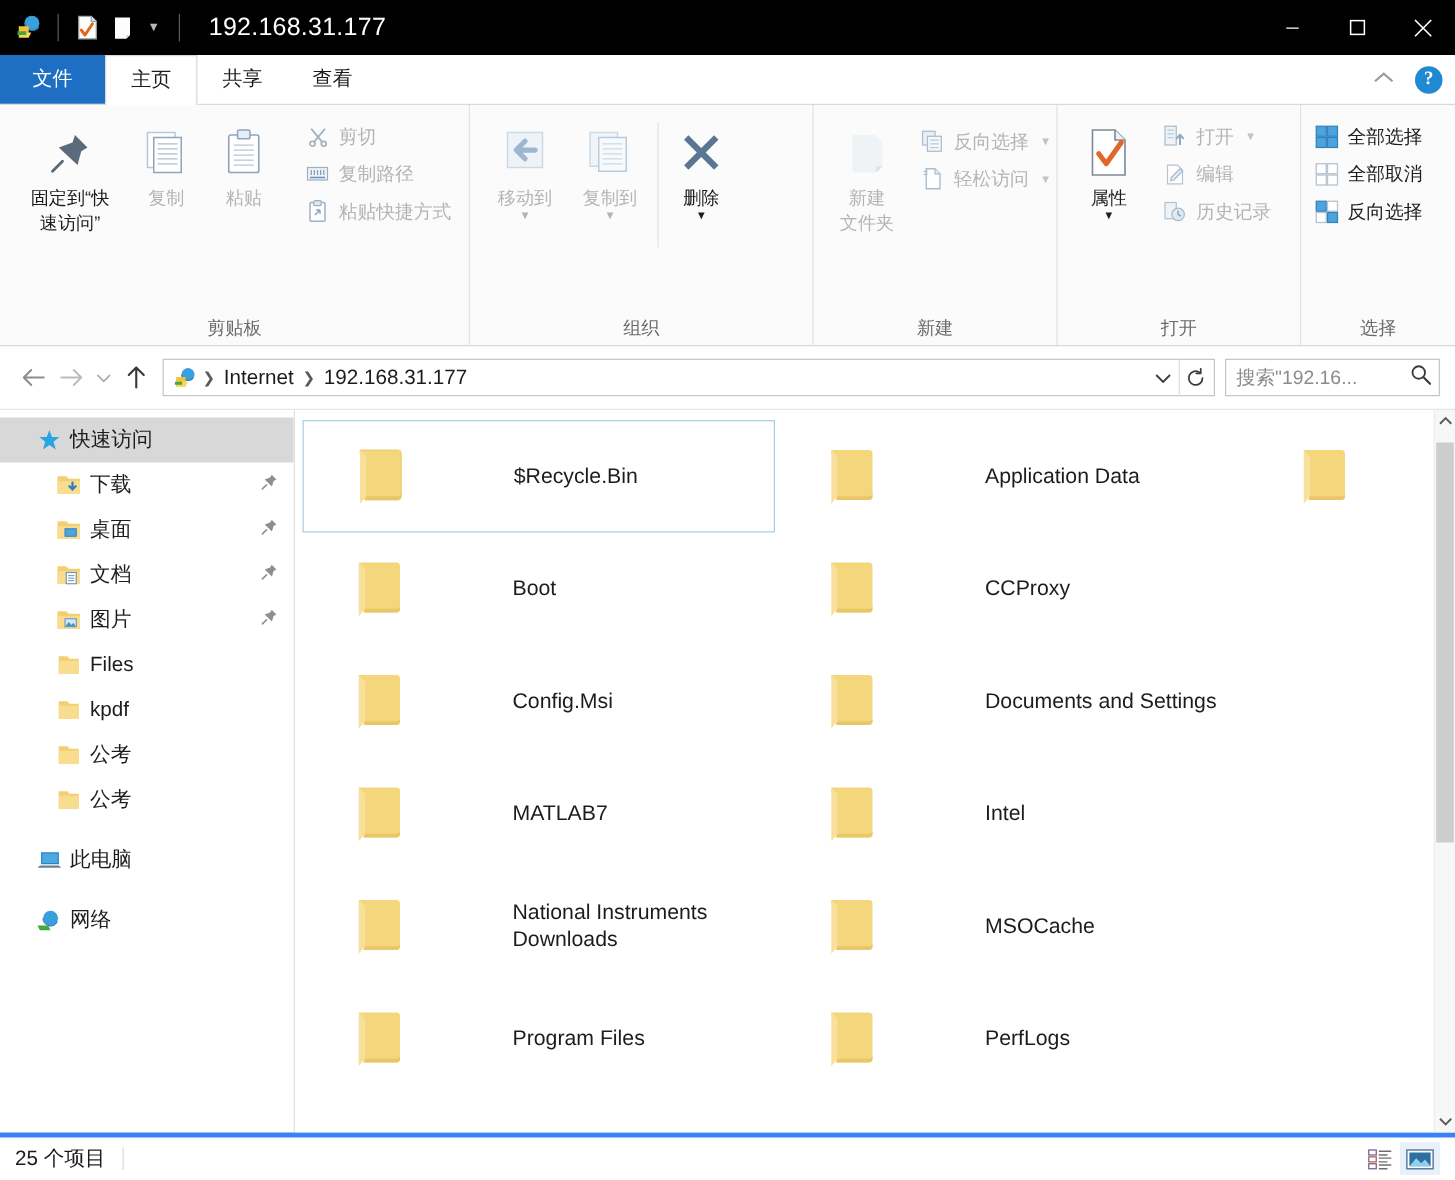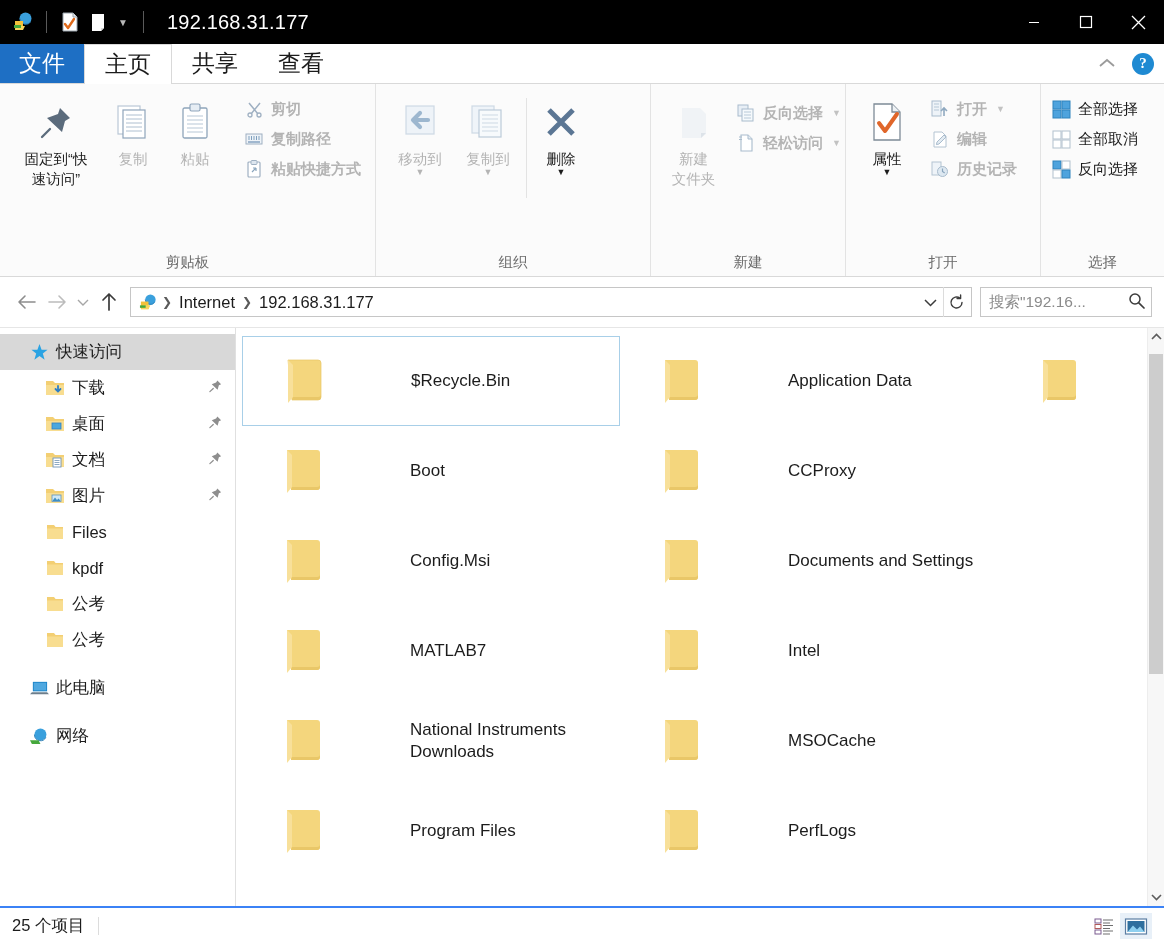--- a/index.html
+++ b/index.html
@@ -29,21 +29,21 @@
   .win-ctrl { width: 52px; height: 44px; display: flex; align-items: center; justify-content: center; }
   .win-ctrl svg { display:block; }
 
   
   .tabstrip {
     height: 40px; flex: 0 0 40px; background: #ffffff; display: flex; align-items: stretch;
     position: relative; border-bottom: 1px solid #d9d9d9;
   }
   .tab {
     display: flex; align-items: center; justify-content: center;
-    font-size: 23px; color: #1c1c1c; padding: 0 20px; min-width: 56px;
+    font-size: 16px; color: #1c1c1c; padding: 0 20px; min-width: 56px;
     font-family: "Liberation Sans", sans-serif;
   }
   .tab.file { background: #1e6fc4; color: #ffffff; min-width: 84px; padding:0; }
   .tab.active { background: #ffffff; border-left: 1px solid #d9d9d9; border-right: 1px solid #d9d9d9; border-top: 1px solid #d9d9d9; margin-bottom: -1px; }
   .tabstrip .spacer { flex: 1; }
   .tab-right { display: flex; align-items: center; padding-right: 10px; gap: 10px; }
   .chev-up { color: #8d8d8d; font-size: 15px; padding: 0 6px; }
   .help-btn {
     width: 22px; height: 22px; border-radius: 50%; background: #1f8ad2;
     color: #fff; font-size: 15px; font-weight: bold; display: flex;
@@ -70,21 +70,21 @@
   .bigbtn .ico { height: 52px; display: flex; align-items: center; justify-content: center; }
   .bigbtn .lbl { font-size: 14.5px; color: #1c1c1c; line-height: 1.25; margin-top: 2px; }
   .bigbtn.dis .lbl { color: #b4b4b4; }
   .bigbtn .caret { font-size: 9px; color: #1c1c1c; line-height: 6px; margin-top:1px; }
   .bigbtn.dis .caret { color: #b4b4b4; }
 
   .smallcol { display: flex; flex-direction: column; justify-content: flex-start; padding-top: 2px; }
   .smallbtn { display: flex; align-items: center; height: 30px; gap: 7px; padding: 0 4px; }
   .smallbtn .ico { width: 20px; height: 20px; display: flex; align-items: center; justify-content: center; }
   .smallbtn .lbl { font-size: 15px; color: #1c1c1c; white-space: nowrap; }
-  .smallbtn.dis .lbl { color: #b4b4b4; font-weight: bold; }
+  .smallbtn.dis .lbl { color: #b4b4b4; }
   .smallbtn .caret { font-size: 9px; color: #777; margin-left: 2px; }
   .smallbtn.dis .caret { color: #c2c2c2; }
 
   .inner-div { width: 1px; background: #e3e3e3; height: 100px; margin: 6px 4px 0 4px; }
 
   
   .addrbar { height: 50px; flex: 0 0 50px; display: flex; align-items: center; background: #ffffff; padding: 0 12px; gap: 0; }
   .navbtn { width: 30px; height: 30px; display: flex; align-items: center; justify-content: center; color: #7a7a7a; }
   .navbtn.on { color: #2b2b2b; }
   .navbtn.small { width: 22px; }
@@ -134,21 +134,21 @@
   }
 
   
   .vscroll { position: absolute; right: 0; top: 0; bottom: 0; width: 17px; background: #f7f7f7; border-left: 1px solid #ededed; }
   .vs-arrow { height: 18px; display: flex; align-items: center; justify-content: center; color: #5c5c5c; font-size: 9px; }
   .vs-arrow.bot { position: absolute; bottom: 0; left: 0; right: 0; }
   .vs-thumb { position: absolute; left: 1px; right: 1px; top: 26px; height: 320px; background: #cdcdcd; }
 
   
   .statusbar {
-    height: 38px; flex: 0 0 38px; border-top: 2px solid #3b82f6; background: #ffffff;
+    height: 38px; flex: 0 0 38px; border-top: 4px solid #3b82f6; background: #ffffff;
     display: flex; align-items: center; padding: 0 12px; justify-content: flex-end;
   }
   .status-txt { font-size: 16.5px; color: #1c1c1c; }
   .status-sep { width: 1px; height: 18px; background: #dcdcdc; margin-left: 14px; }
   .statusbar .grow { flex: 1; }
   .viewbtn { width: 32px; height: 26px; display: flex; align-items: center; justify-content: center; }
   .viewbtn.active { background: #e8f0f8; }
 </style>
 </head>
 <body>

